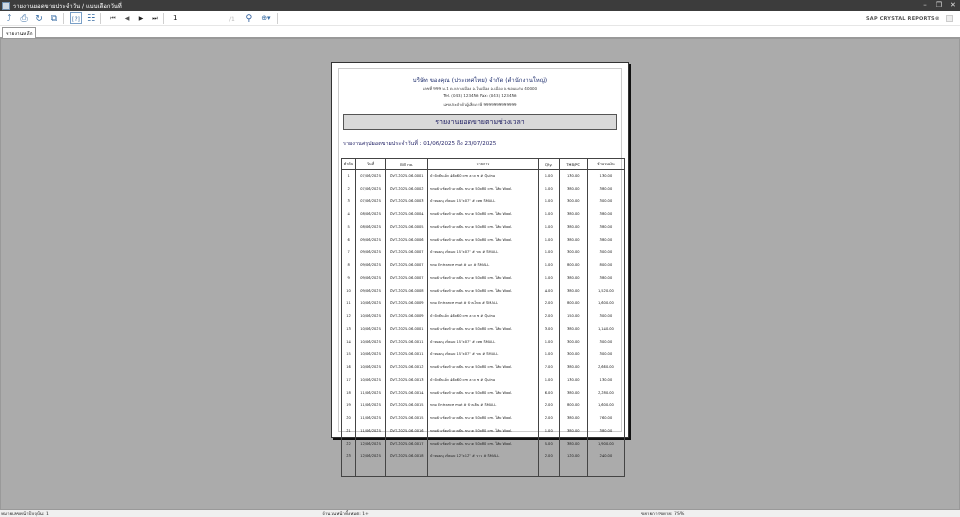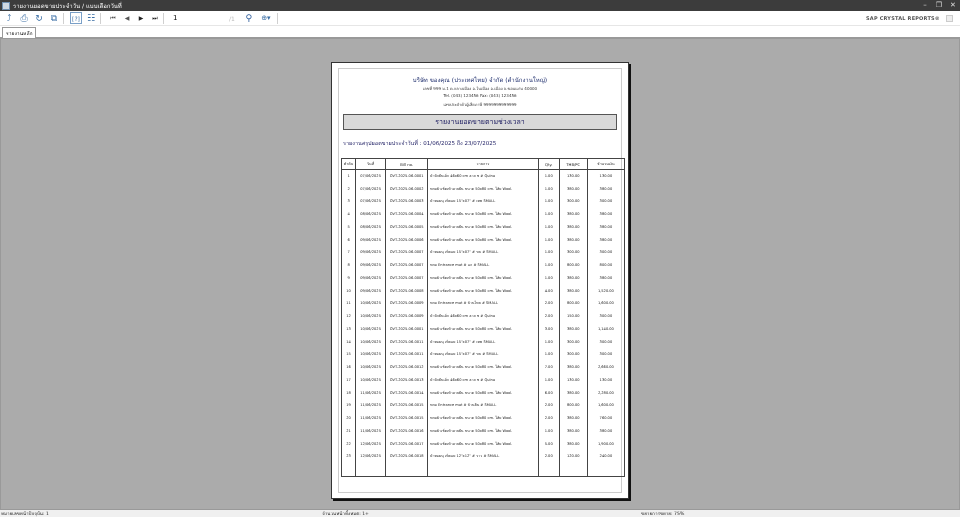--- a/index.html
+++ b/index.html
@@ -13,21 +13,21 @@
   .tb-sep { width: 1px; height: 11px; background: #d0d0d0; margin: 0 3px; }
   .tb-nav { width: 10px; height: 12px; font-size: 6px; line-height: 12px; text-align: center; color: #555; margin-left: 4px; }
   .page-input { width: 48px; height: 10px; margin-left: 4px; border: none; font-size: 7px; font-family: "DejaVu Sans", sans-serif; padding-left: 2px; background: #fff; }
   .tb-dim { font-size: 6px; color: #bbb; margin-left: 10px; }
   .tb-spacer { flex: 1; }
   .brand { font-size: 5px; font-weight: bold; color: #555; margin-right: 6px; letter-spacing: 0.2px; }
   .tb-close { width: 7px; height: 7px; border: 1px solid #ccc; margin-right: 7px; background: #eee; }
   .tabbar { position: absolute; left: 0; top: 26px; width: 960px; height: 12px; background: #fff; border-bottom: 1px solid #999; }
   .tab { position: absolute; left: 2px; top: 1px; height: 11px; padding: 0 3px; border: 1px solid #999; border-bottom: none; background: #fff; font-size: 5px; line-height: 10px; }
   .viewer { position: absolute; left: 0; top: 38px; width: 960px; height: 472px; background: #ababab; border: 1px solid #999; }
-  .page { position: absolute; left: 331px; top: 62px; width: 298px; height: 437px; background: #fff; box-shadow: 2px 2px 0 #111; border: 1px solid #333; }
+  .page { position: absolute; left: 331px; top: 62px; width: 298px; height: 376px; background: #fff; box-shadow: 2px 2px 0 #111; border: 1px solid #333; }
   .page-inner { position: absolute; left: 6px; top: 5px; right: 6px; bottom: 5px; border: 1px solid #ccc; }
   .company { position: absolute; left: 0; right: 0; top: 6px; text-align: center; font-size: 6px; color: #1a2a6a; }
   .addr { position: absolute; left: 0; right: 0; text-align: center; font-size: 4px; color: #333; }
   .report-title { position: absolute; left: 4px; right: 4px; top: 45px; height: 16px; background: #d9d9d9; border: 1px solid #555; text-align: center; font-size: 7px; line-height: 14px; color: #1a1a60; }
   .period { position: absolute; left: 4px; top: 70px; font-size: 5.5px; color: #1a1a60; }
   table.grid { position: absolute; left: 2px; top: 89px; width: 284px; border-collapse: collapse; font-size: 3.6px; color: #222; }
   table.grid th { font-weight: normal; height: 11px; border: 1px solid #444; text-align: center; font-size: 3.8px; }
   table.grid td { height: 12.75px; border-left: 1px solid #444; border-right: 1px solid #444; vertical-align: middle; text-align: center; white-space: nowrap; overflow: hidden; }
   table.grid td.desc { text-align: left; padding-left: 2px; }
   table.grid tr.filler td { height: 14px; border-bottom: 1px solid #444; }

